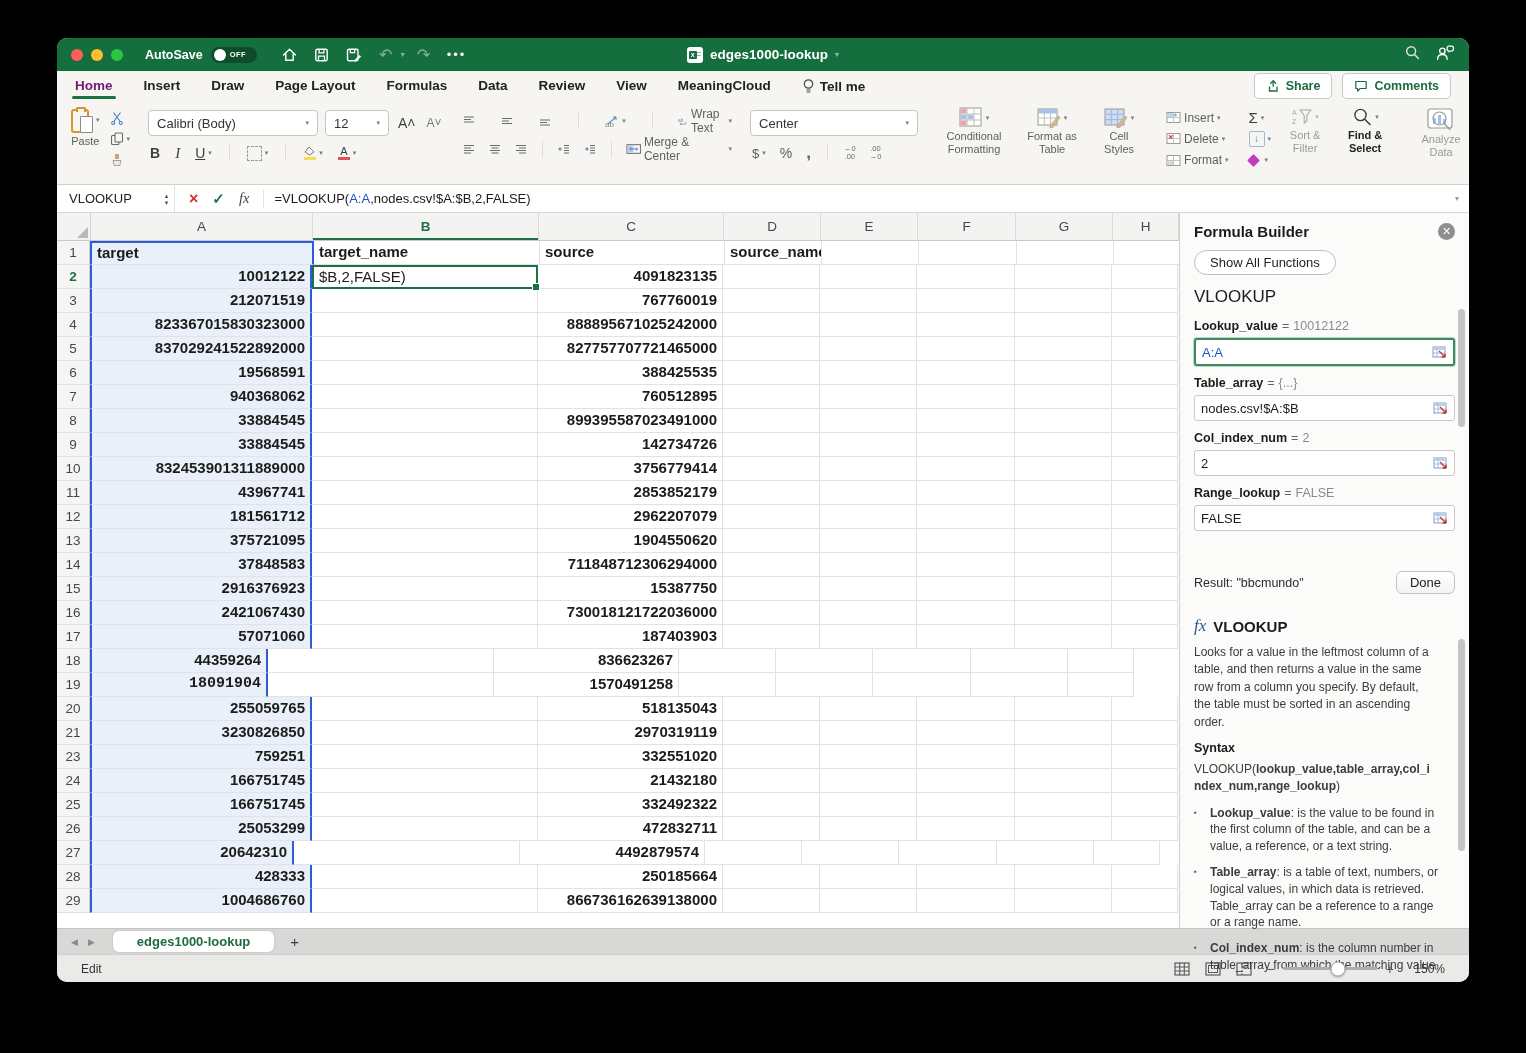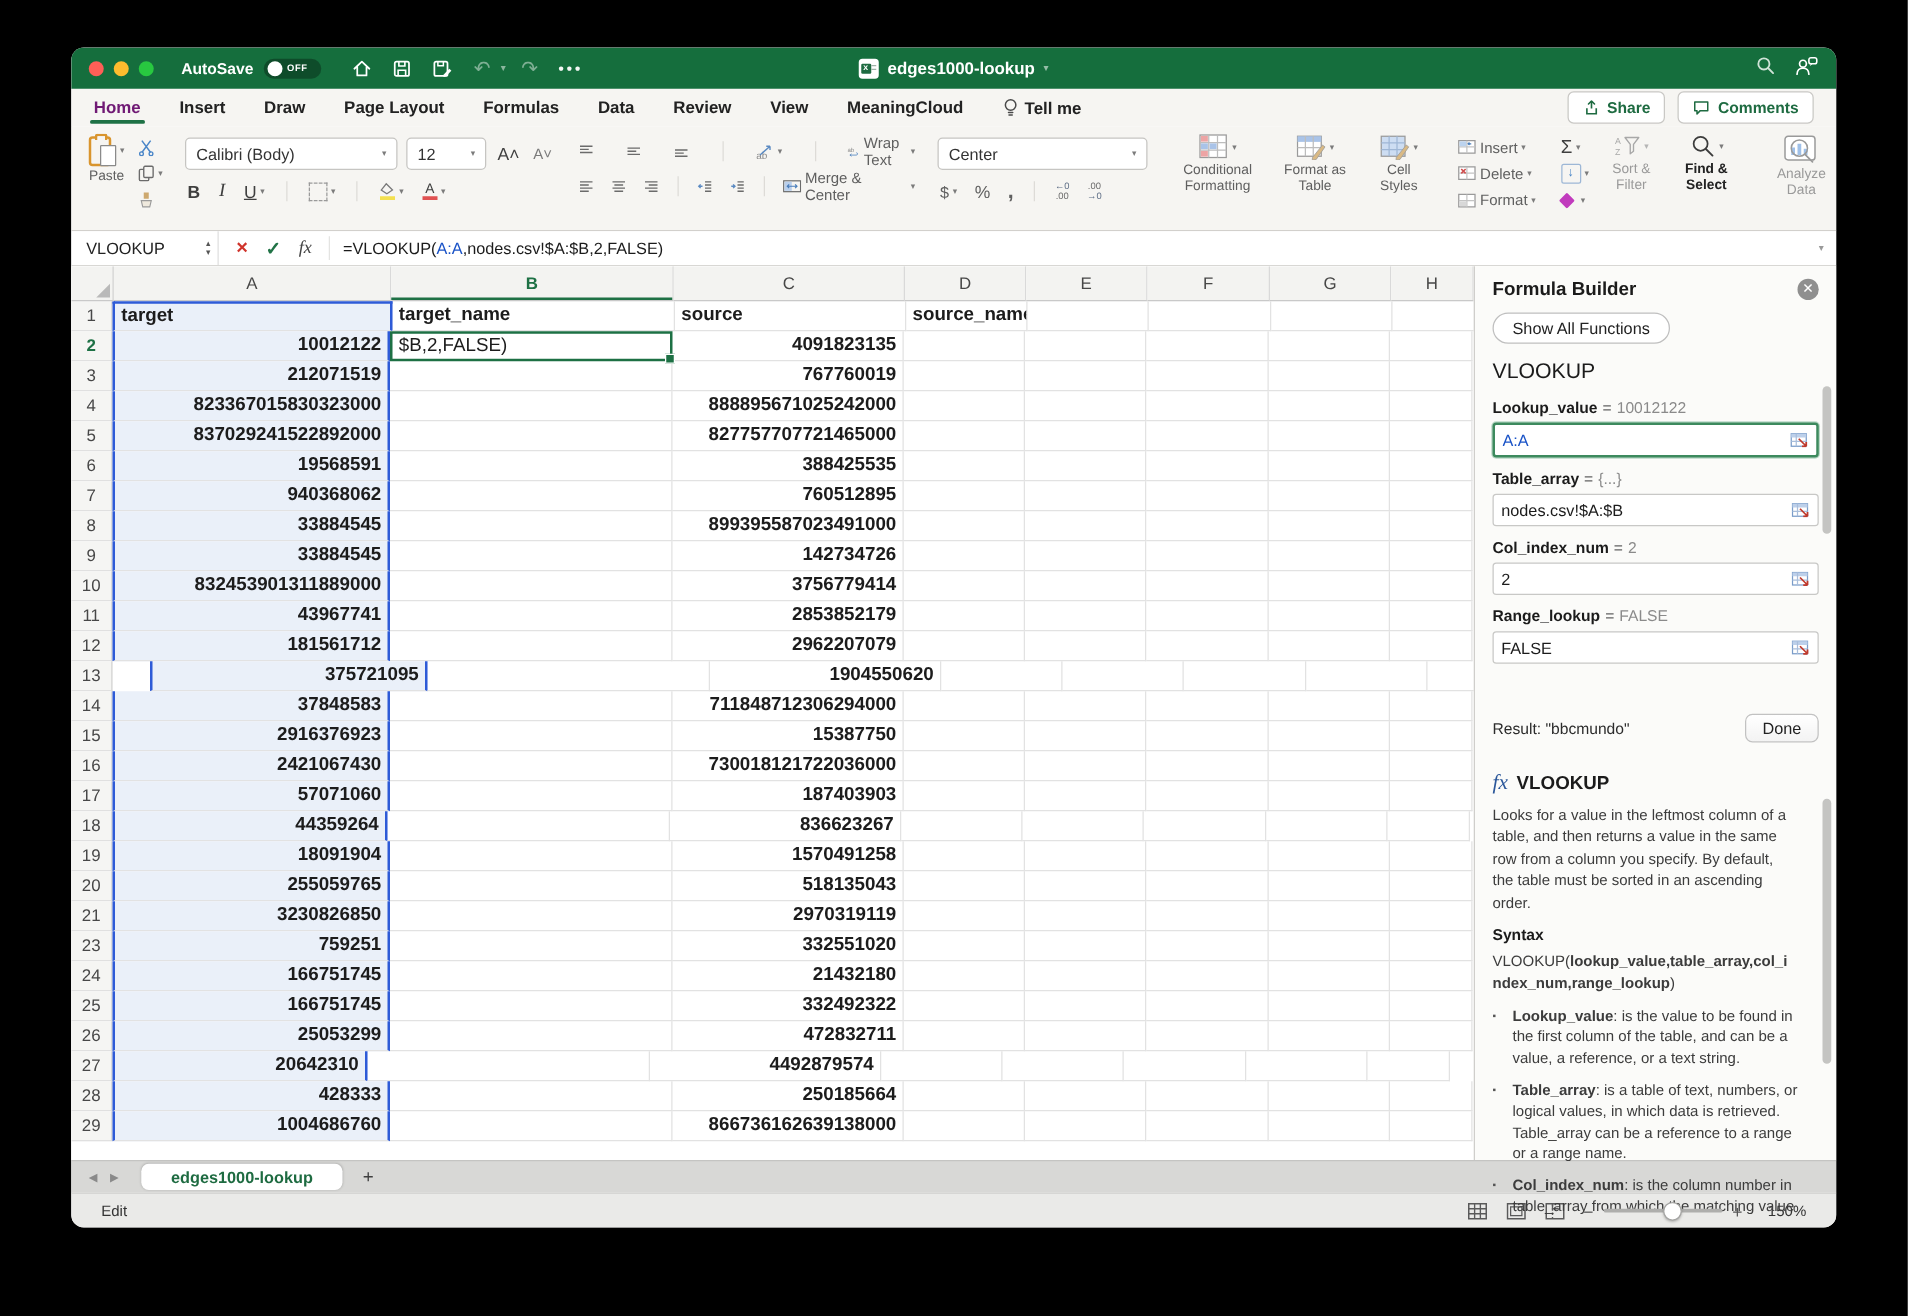--- a/index.html
+++ b/index.html
@@ -736,21 +736,21 @@
             <div class="cell" style="width: 226px;"></div>
             <div class="cell c-num" style="width: 185px;">2962207079</div>
             <div class="cell" style="width: 97px;"></div>
             <div class="cell" style="width: 97px;"></div>
             <div class="cell" style="width: 98px;"></div>
             <div class="cell" style="width: 97px;"></div>
             <div class="cell" style="width: 66px;"></div>
           </div>
           <div class="grow">
             <div class="rowhead">13</div>
-            <div class="cell colA c-num" style="width: 222px; margin-left: 30px;">375721095</div>
+            <div class="cell colA c-num" style="width: 222px;">375721095</div>
             <div class="cell" style="width: 226px;"></div>
             <div class="cell c-num" style="width: 185px;">1904550620</div>
             <div class="cell" style="width: 97px;"></div>
             <div class="cell" style="width: 97px;"></div>
             <div class="cell" style="width: 98px;"></div>
             <div class="cell" style="width: 97px;"></div>
             <div class="cell" style="width: 66px;"></div>
           </div>
           <div class="grow">
             <div class="rowhead">14</div>
@@ -791,32 +791,32 @@
             <div class="cell" style="width: 226px;"></div>
             <div class="cell c-num" style="width: 185px;">187403903</div>
             <div class="cell" style="width: 97px;"></div>
             <div class="cell" style="width: 97px;"></div>
             <div class="cell" style="width: 98px;"></div>
             <div class="cell" style="width: 97px;"></div>
             <div class="cell" style="width: 66px;"></div>
           </div>
           <div class="grow">
             <div class="rowhead">18</div>
-            <div class="cell colA c-num" style="width: 220px;">44359264</div>
+            <div class="cell colA c-num" style="width: 178px;">44359264</div>
             <div class="cell" style="width: 226px;"></div>
             <div class="cell c-num" style="width: 185px;">836623267</div>
             <div class="cell" style="width: 97px;"></div>
             <div class="cell" style="width: 97px;"></div>
             <div class="cell" style="width: 98px;"></div>
             <div class="cell" style="width: 97px;"></div>
             <div class="cell" style="width: 66px;"></div>
           </div>
           <div class="grow">
             <div class="rowhead">19</div>
-            <div class="cell colA c-num" style="width: 222px;">18091904</div>
+            <div class="cell colA c-num" style="width: 178px; font-family: Liberation Mono, monospace;">18091904</div>
             <div class="cell" style="width: 226px;"></div>
             <div class="cell c-num" style="width: 185px;">1570491258</div>
             <div class="cell" style="width: 97px;"></div>
             <div class="cell" style="width: 97px;"></div>
             <div class="cell" style="width: 98px;"></div>
             <div class="cell" style="width: 97px;"></div>
             <div class="cell" style="width: 66px;"></div>
           </div>
           <div class="grow">
             <div class="rowhead">20</div>

